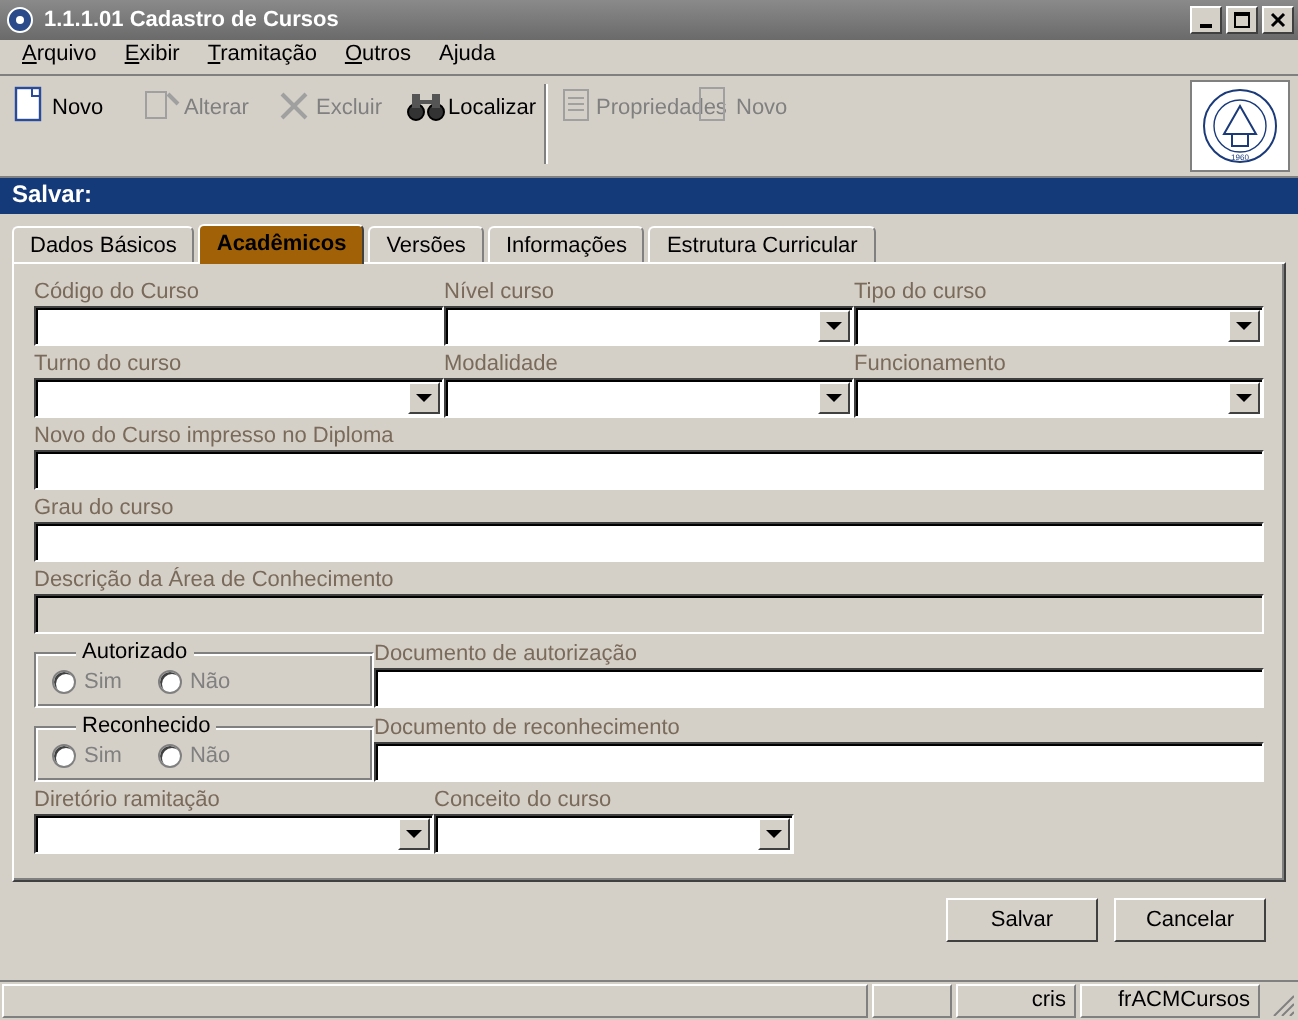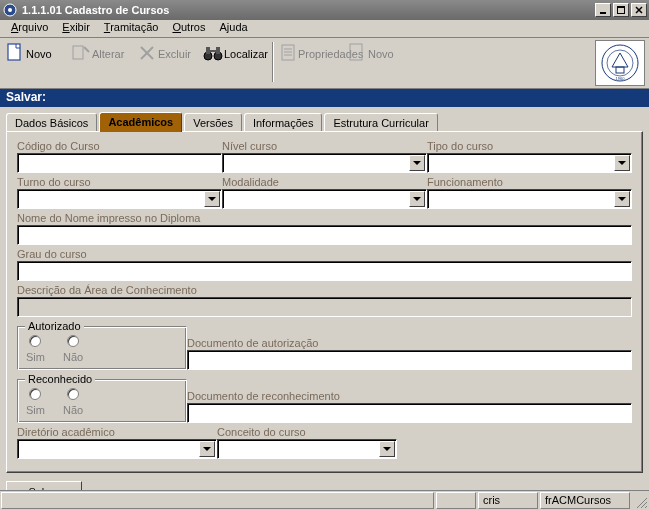--- a/index.html
+++ b/index.html
@@ -48,32 +48,32 @@
   .txt.ro { background: #d4d0c8; }
   .sel { display: flex; align-items: center; position: relative; padding-right: 18px; }
   .sel .dropbtn { position: absolute; right: 1px; top: 1px; width: 16px; height: 16px; background: #d4d0c8; border: 1px solid #fff; border-right-color:#404040; border-bottom-color:#404040; display:flex; align-items:center; justify-content:center; cursor:pointer; }
   .tri-down { width:0; height:0; border-left:4px solid transparent; border-right:4px solid transparent; border-top:4px solid #000; }
 
   .lookup { display:flex; }
   .lookup .txt { flex:1; }
   .lookup .lbtn { width: 22px; height:20px; background:#d4d0c8; border:1px solid #fff; border-right-color:#404040; border-bottom-color:#404040; display:flex; align-items:center; justify-content:center; cursor:pointer; margin-left:2px; }
 
   .groupbox { border: 1px solid #808080; border-right-color:#fff; border-bottom-color:#fff; box-shadow: inset 1px 1px #fff, inset -1px -1px #808080; padding: 8px 8px 6px 8px; position: relative; margin-top: 6px; }
-  .groupbox .legend { position: absolute; top: -7px; left: 7px; background: #d4d0c8; padding: 0 3px; font-size:11px; color:#000; }
+  .groupbox .legend { position: absolute; top: -7px; left: 20px; background: #d4d0c8; padding: 0 3px; font-size:11px; color:#000; }
   .radios { display: flex; gap: 18px; }
-  .radio { display:flex; align-items:center; gap:4px; color:#808080;flex-direction:column; }
+  .radio { display:flex; align-items:center; gap:4px; color:#808080; }
   .radio .dot { width:12px; height:12px; border-radius:50%; background:#fff; border:1px solid #808080; box-shadow: inset 1px 1px #404040; }
 
   
-  .bottom-btns { display:flex; justify-content:flex-end; gap:8px; padding: 8px 10px 4px 0; flex-direction: column; }
+  .bottom-btns { display:flex; justify-content:flex-end; gap:8px; padding: 8px 10px 4px 0; }
   .btn { width: 76px; height: 22px; background:#d4d0c8; border:1px solid #fff; border-right-color:#404040; border-bottom-color:#404040; cursor:pointer; font-size:11px; }
 
   
   .statusbar { position: absolute; left:0; right:0; bottom:0; height: 20px; background:#d4d0c8; display:flex; border-top:1px solid #808080; }
-  .statusbar .cell { border:1px solid #808080; border-top-color:#fff; border-left-color:#fff; margin:1px; padding:1px 4px; font-size:11px; }
+  .statusbar .cell { border:1px solid #808080; border-top-color:#fff; border-left-color:#fff; margin:1px; padding:1px 4px; font-size:11px;text-align:right; }
   .statusbar .cell.flex { flex:1; }
   .statusbar .grip { width:18px; display:flex; align-items:flex-end; justify-content:flex-end; padding:2px; }
 
   svg { display:block; }
 </style>
 </head>
 <body>
 
 <div class="titlebar">
   <div class="sysicon">
@@ -244,21 +244,21 @@
         <div class="sel">
             <div class="dropbtn">
               <div class="tri-down"></div>
             </div>
           </div>
       </div>
     </div>
 
     <div class="row">
       <div class="field" style="flex:1">
-        <label>Nome do Nome impresso no Diploma</label>
+        <label>Novo do Curso impresso no Diploma</label>
         <div class="txt"></div>
       </div>
     </div>
 
     <div class="row">
       <div class="field" style="flex:1">
         <label>Grau do curso</label>
         <div class="txt"></div>
       </div>
     </div>
@@ -309,21 +309,21 @@
         </div>
       </div>
       <div class="field" style="flex:1">
         <label>Documento de reconhecimento</label>
         <div class="txt"></div>
       </div>
     </div>
 
     <div class="row">
       <div class="field" style="width:200px">
-        <label>Diretório acadêmico</label>
+        <label>Diretório ramitação</label>
         <div class="sel">
             <div class="dropbtn">
               <div class="tri-down"></div>
             </div>
           </div>
       </div>
       <div class="field" style="width:180px">
         <label>Conceito do curso</label>
         <div class="sel">
             <div class="dropbtn">

